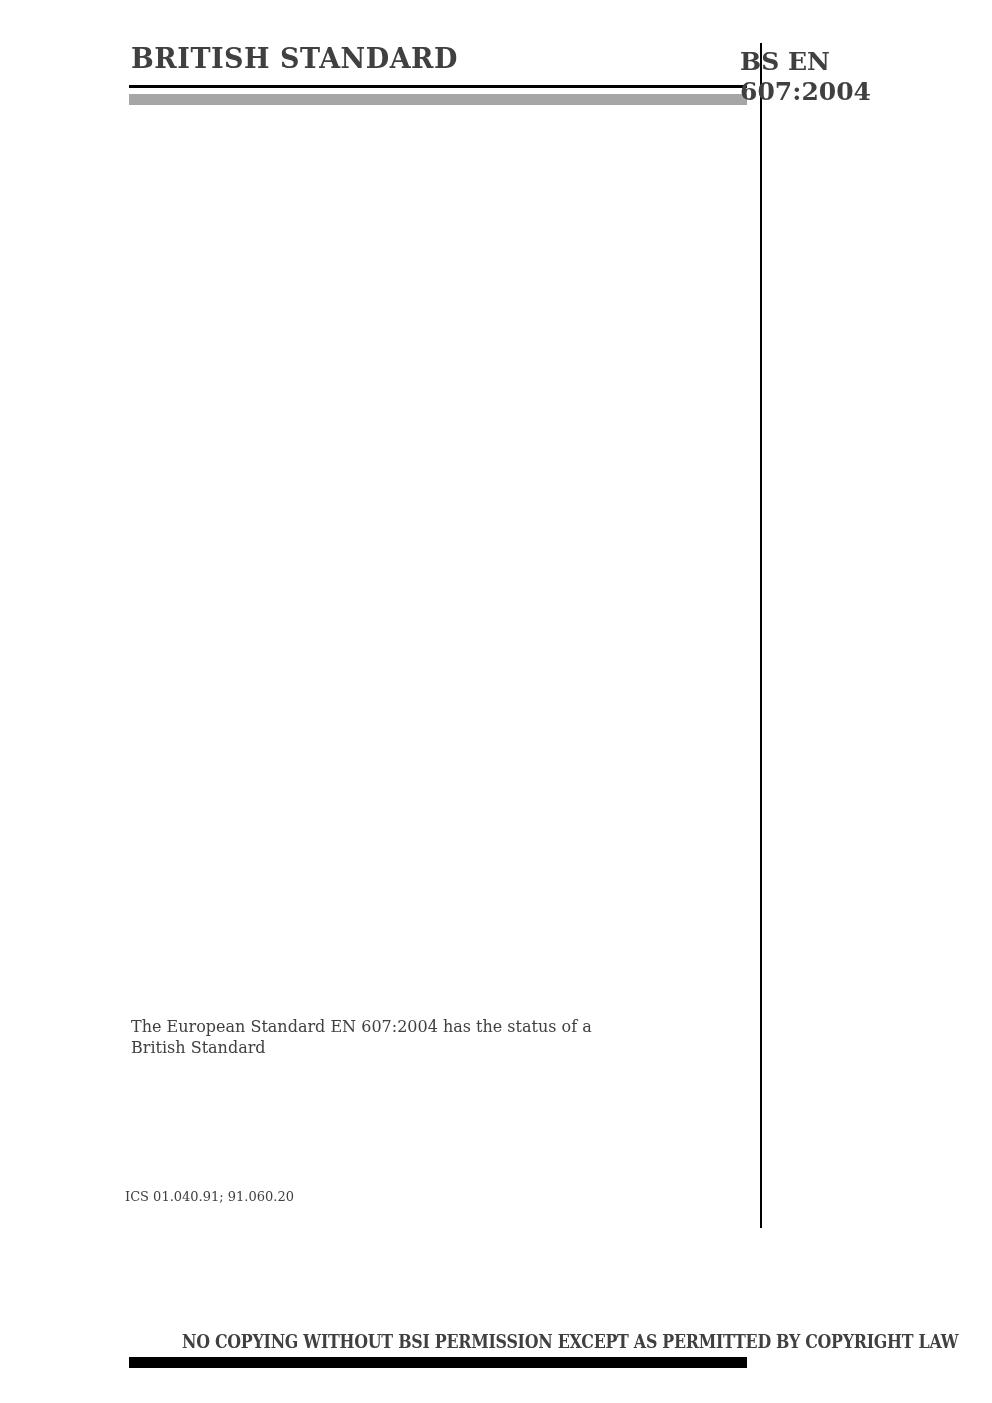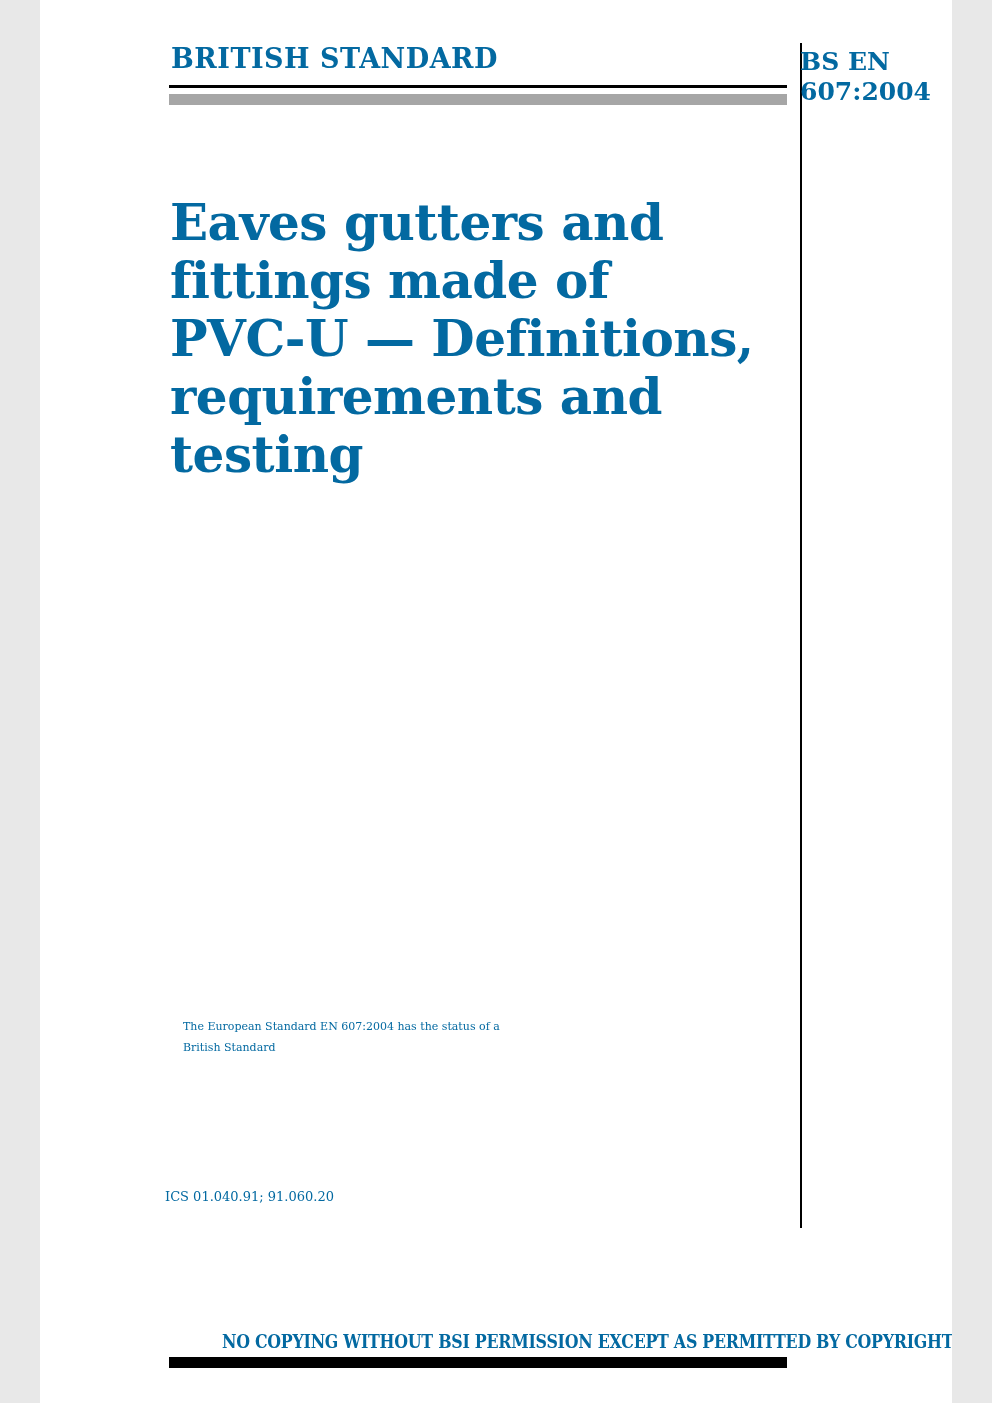--- a/index.html
+++ b/index.html
@@ -1,53 +1,53 @@
 <!DOCTYPE html>
 <html><head>
 <meta charset="utf-8">
 <style>
   html,body { margin:0; padding:0; background:#e8e8e8; }
   .page {
     position:relative;
-    width:912px; height:1403px;
+    width:992px; height:1403px;
     margin:0 auto;
     background:#ffffff;
-    color:#0369a1;
+    color:#404040;
     font-family:"DejaVu Serif", "Liberation Serif", serif;
     overflow:hidden;
   }
 
   
   .brand {
     position:absolute; left:131px; top:43px;
     font-size:27px; font-weight:bold; letter-spacing:0.5px;
     white-space:nowrap;
   }
   .rule-thin  { position:absolute; left:129px; top:85px;  width:618px; height:3px;  background:#000; }
   .rule-gray  { position:absolute; left:129px; top:94px;  width:618px; height:11px; background:#a6a6a6; }
   .vline      { position:absolute; left:760px; top:43px;  width:2px;   height:1185px; background:#000; }
   .docref {
-    position:absolute; left:760px; top:47px;
+    position:absolute; left:740px; top:47px;
     font-size:25px; font-weight:bold; line-height:30px;
     white-space:nowrap;
   }
   .docref span { display:block; }
 
   
   .title {
     position:absolute; left:130px; top:194px;
     font-size:50px; font-weight:bold; line-height:58px;
     letter-spacing:-0.5px; white-space:nowrap;
   }
   .title span { display:block; }
 
   
   .status {
     position:absolute; left:131px; top:1016px;
-    font-size:11px; line-height:21px; white-space:nowrap;margin-left:12px;
+    font-size:16px; line-height:21px; white-space:nowrap;
   }
   .status span { display:block; }
 
   
   .ics {
     position:absolute; left:125px; top:1189px;
     font-size:13px; white-space:nowrap;
   }
 
   
@@ -73,27 +73,20 @@
 
   <div class="brand">BRITISH STANDARD</div>
   <div class="rule-thin"></div>
   <div class="rule-gray"></div>
   <div class="vline"></div>
   <div class="docref">
     <span>BS EN</span>
     <span>607:2004</span>
   </div>
 
-  <div class="title">
-    <span>Eaves gutters and</span>
-    <span>fittings made of</span>
-    <span>PVC-U — Definitions,</span>
-    <span>requirements and</span>
-    <span>testing</span>
-  </div>
 
   <div class="status">
     <span>The European Standard EN 607:2004 has the status of a</span>
     <span>British Standard</span>
   </div>
 
   <div class="ics">ICS 01.040.91; 91.060.20</div>
 
   <div class="copyright">
     <span>NO COPYING WITHOUT BSI PERMISSION EXCEPT AS PERMITTED BY COPYRIGHT LAW</span>

